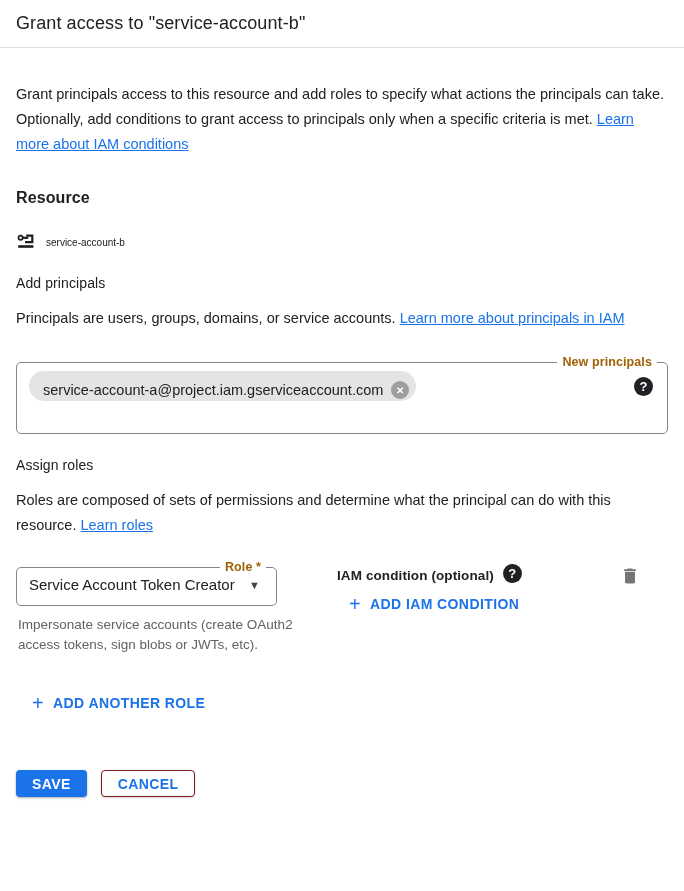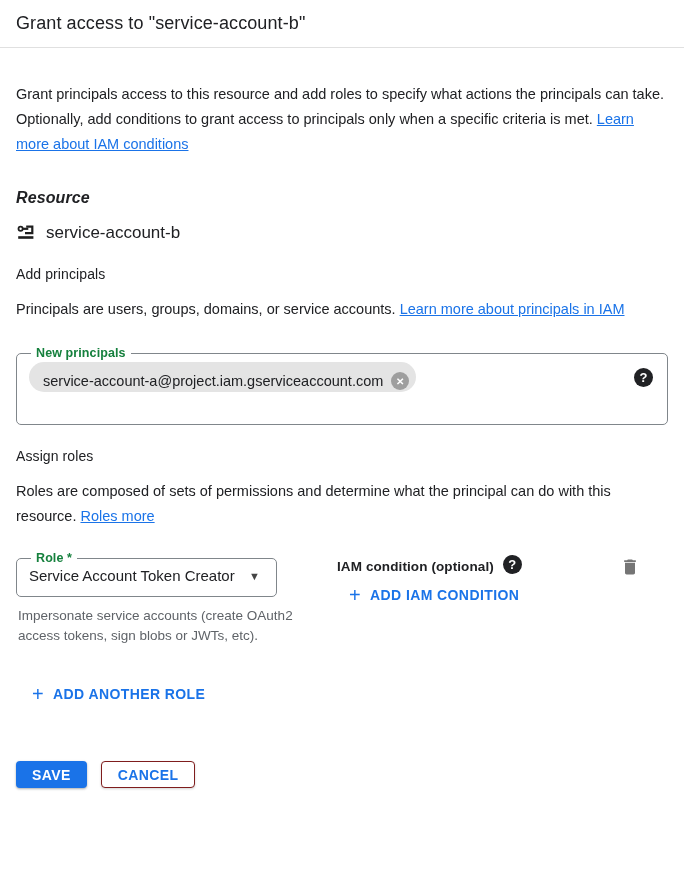--- a/index.html
+++ b/index.html
@@ -12,39 +12,40 @@
   a { color: #1a73e8; text-decoration: underline; cursor: pointer; }
 
   .header { padding: 13px 16px 13px; border-bottom: 1px solid #e0e0e0; }
   .header h1 { font-size: 18px; font-weight: 400; color: #202124; letter-spacing: .1px; }
 
   .content { padding: 0 16px; }
 
   p.desc { margin-top: 34px; line-height: 25px; max-width: 650px; }
   p.desc2 { margin-top: 15px; line-height: 25px; max-width: 650px; }
 
-  h3.sub { margin-top: 32px; font-size: 16px; font-weight: 700; letter-spacing: .1px; font-style: italic; }
-  .resource-row { margin-top: 16px; display: flex; align-items: center; gap: 10px; font-size: 17px; }
+  h3.sub { margin-top: 32px; font-size: 16px; font-weight: 700; letter-spacing: .1px; }
+  .resource-row { margin-top: 25px; display: flex; align-items: center; gap: 10px; font-size: 10px; }
   .resource-row svg { display: block; }
 
   h2.section { margin-top: 23px; font-size: 14px; font-weight: 500; letter-spacing: .1px; }
 
   fieldset.outline {
     border: 1px solid #80868b;
     border-radius: 5px;
     padding: 0 12px 10px 12px;
     position: relative;
   }
   fieldset.outline legend {
     font-size: 12.5px;
     font-weight: 700;
-    color: #15803d;
+    color: #a16207;
     padding: 0 5px;
     margin-left: 2px;
     letter-spacing: .1px;
+    text-align: right;
   }
   fieldset.principals { margin-top: 24px; min-height: 68px; }
   .chip-row { padding: 2px 0 22px; }
   .chip {
     display: inline-flex; align-items: center; gap: 8px;
     background: #e4e4e4; border-radius: 16px;
     height: 30px; padding: 8px 7px 0 14px;
     font-size: 14.5px; color: #202124; cursor: default;
   }
   .chip-x {
@@ -134,21 +135,21 @@
     <div class="chip-row">
       <span class="chip">
         <span>service-account-a@project.iam.gserviceaccount.com</span>
         <span class="chip-x">✕</span>
       </span>
     </div>
     <span class="help-dot help-abs">?</span>
   </fieldset>
 
   <h2 class="section">Assign roles</h2>
-  <p class="desc2"><span>Roles are composed of sets of permissions and determine what the principal can do with this resource. </span><a>Roles more</a></p>
+  <p class="desc2"><span>Roles are composed of sets of permissions and determine what the principal can do with this resource. </span><a>Learn roles</a></p>
 
   <div class="role-row">
     <div class="role-col">
       <fieldset class="outline role">
         <legend>Role *</legend>
         <div class="role-value-row">
           <span class="role-value">Service Account Token Creator</span>
           <span class="caret">▼</span>
         </div>
       </fieldset>

